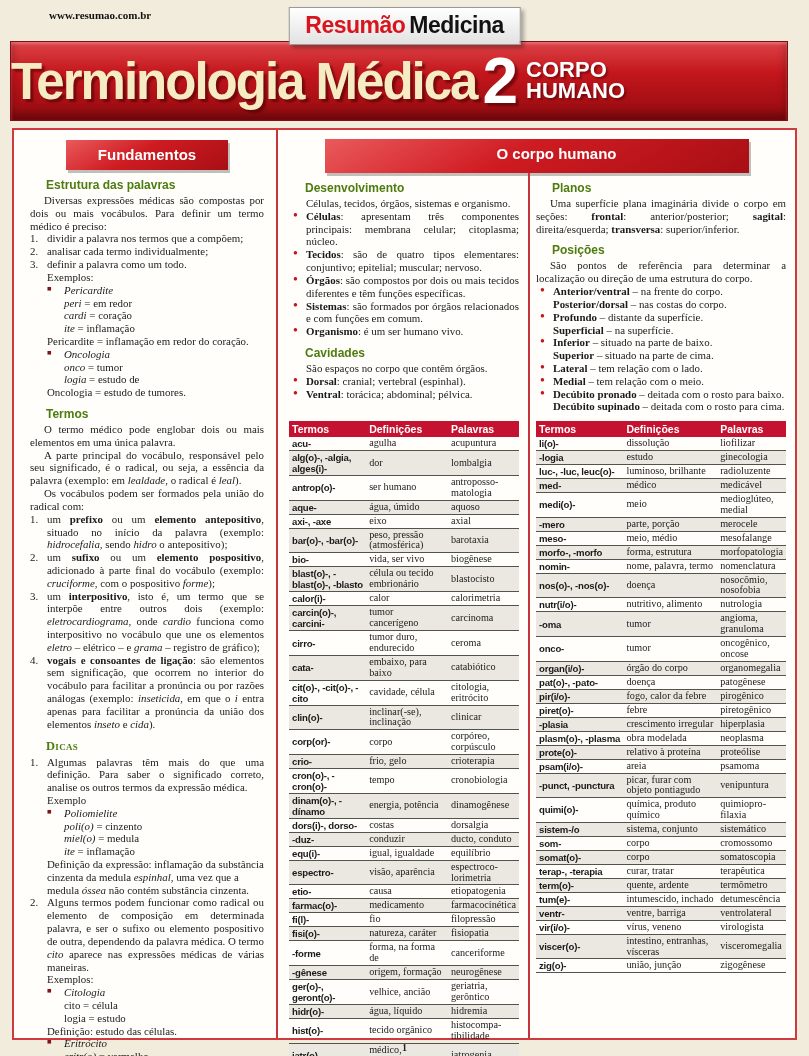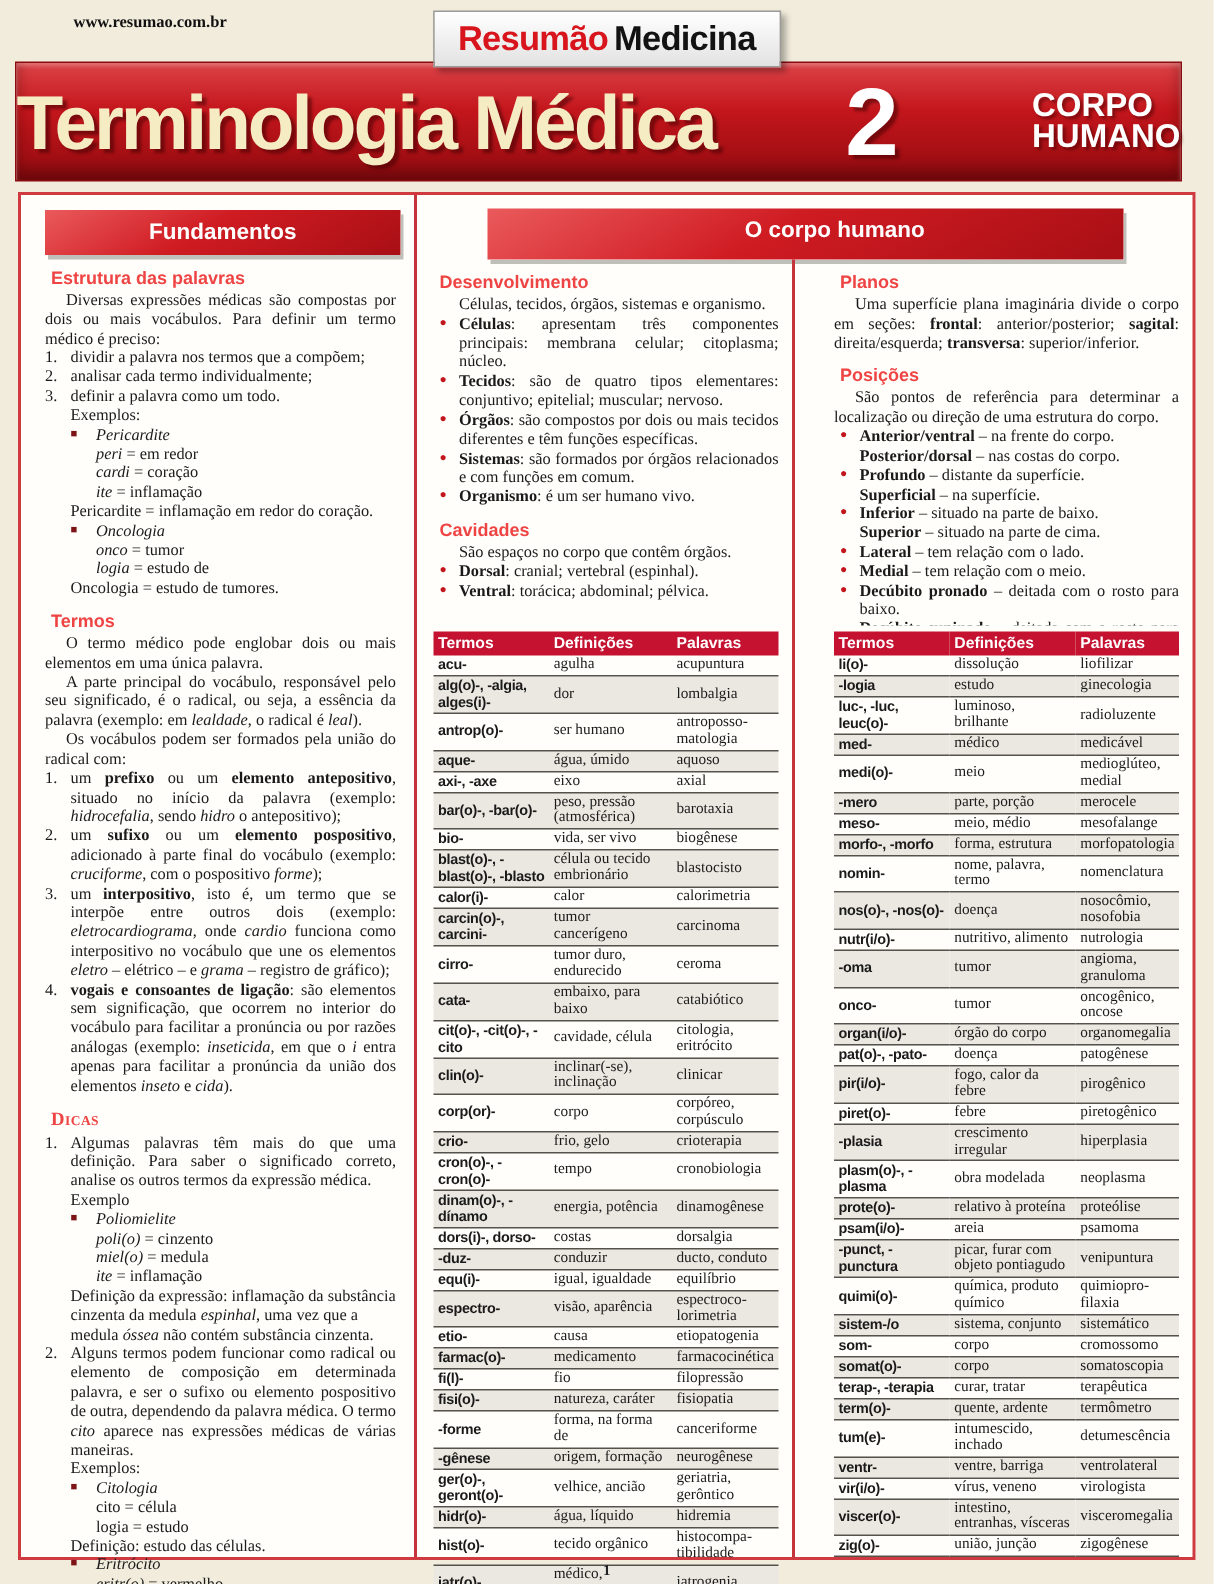--- a/index.html
+++ b/index.html
@@ -7,42 +7,42 @@
         font-family:"Liberation Serif",serif;color:#1a1a1a;}
   .url{position:absolute;top:9px;left:49px;font:bold 11px "Liberation Serif",serif;color:#111;}
   .badge{position:absolute;top:7px;left:50%;transform:translateX(-50%);z-index:5;
          background:linear-gradient(180deg,#ffffff,#e2e2e2);border:1px solid #9a9a9a;
          box-shadow:3px 3px 4px rgba(0,0,0,.3);padding:4px 16px 5px;white-space:nowrap;}
   .badge .brand-red{font:bold 23px "Liberation Sans",sans-serif;color:#d8151c;letter-spacing:-.5px;}
   .badge .brand-black{font:bold 23px "Liberation Sans",sans-serif;color:#121212;letter-spacing:-.5px;}
   .banner{position:absolute;left:10px;right:21px;top:41px;height:78px;
           background:linear-gradient(180deg,#dd4347 0%,#c3161c 40%,#a50f14 78%,#8d0c11 100%);
           border:1px solid #8a0c10;box-shadow:inset 0 2px 3px rgba(255,255,255,.28), inset 0 -6px 10px rgba(60,0,0,.45);
-          display:flex;align-items:center;justify-content:space-between;}
+          display:flex;align-items:center;justify-content:flex-start;}
   .banner .t-main{font:bold 51px "Liberation Sans",sans-serif;color:#f5ecc4;letter-spacing:-2px;
           text-shadow:3px 3px 2px rgba(70,0,4,.55);}
   .banner .t-num{font:bold 64px "Liberation Sans",sans-serif;color:#ffffff;margin-left:6px;
           text-shadow:3px 3px 2px rgba(70,0,4,.55);line-height:1;}
   .banner .t-sub{margin-left:8px;font:bold 22px "Liberation Sans",sans-serif;color:#fff;
           line-height:.95;text-shadow:2px 2px 2px rgba(70,0,4,.5);}
   .content{position:absolute;left:12px;top:128px;width:781px;height:908px;background:#fffefa;
           border:2px solid #cf3a40;display:flex;}
   .col1{width:234px;padding:0 12px 0 16px;border-right:2px solid #c4343a;}
   .rightzone{flex:1;display:flex;flex-direction:column;}
   .corpo-bar-row{height:34px;padding-top:9px;display:flex;justify-content:center;}
   .cols23{flex:1;display:flex;min-height:0;}
   .col2{width:230px;padding:0 9px 0 11px;border-right:2px solid #c4343a;}
-  .col3{flex:1;padding:0 9px 0 26px;}
+  .col3{flex:1;padding:0 9px 0 6px;}
   .redbar{background:linear-gradient(150deg,#ea5a5c 0%,#cf1b22 45%,#a80f15 100%);
           color:#fff;font:bold 15px "Liberation Sans",sans-serif;text-align:center;
           padding:6px 0 7px;box-shadow:2px 3px 0 rgba(185,185,180,.9);}
-  .side-bar{width:237px;margin:10px auto 4px;}
+  .side-bar{width:162px;margin:10px auto 4px;}
   .corpo-bar{width:384px;padding-left:40px;}
   .pretable{height:244px;overflow:hidden;}
-  .sec-h{color:#ef4444;font:bold 12px "Liberation Sans",sans-serif;margin:8px 4px 2px;}
+  .sec-h{color:#4d7c0f;font:bold 12px "Liberation Sans",sans-serif;margin:8px 16px 2px;}
   .sec-h.sc{font:bold 12.5px "Liberation Serif",serif;font-variant:small-caps;letter-spacing:.3px;}
   .blk{font-size:10.9px;line-height:1.175;}
   .blk-p{text-indent:14px;text-align:justify;}
   .blk-li{padding-left:17px;position:relative;text-align:justify;}
   .blk-li .num{position:absolute;left:0;}
   .blk-ln1{padding-left:17px;}
   .blk-ln2{padding-left:34px;}
   .blk-sq{padding-left:34px;position:relative;font-style:normal;}
   .sqb{position:absolute;left:17px;top:1px;font-size:7.5px;color:#7d1418;}
   .blk-dot{padding-left:17px;position:relative;text-align:justify;}

